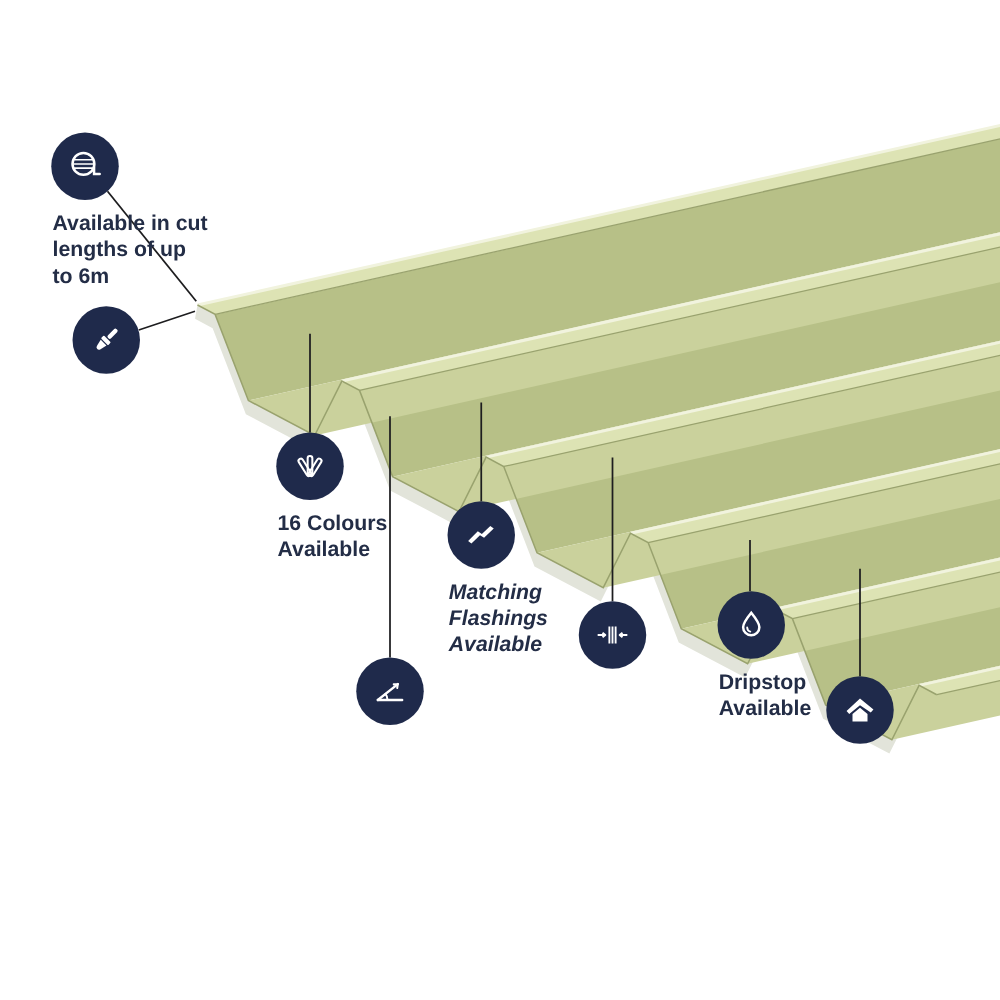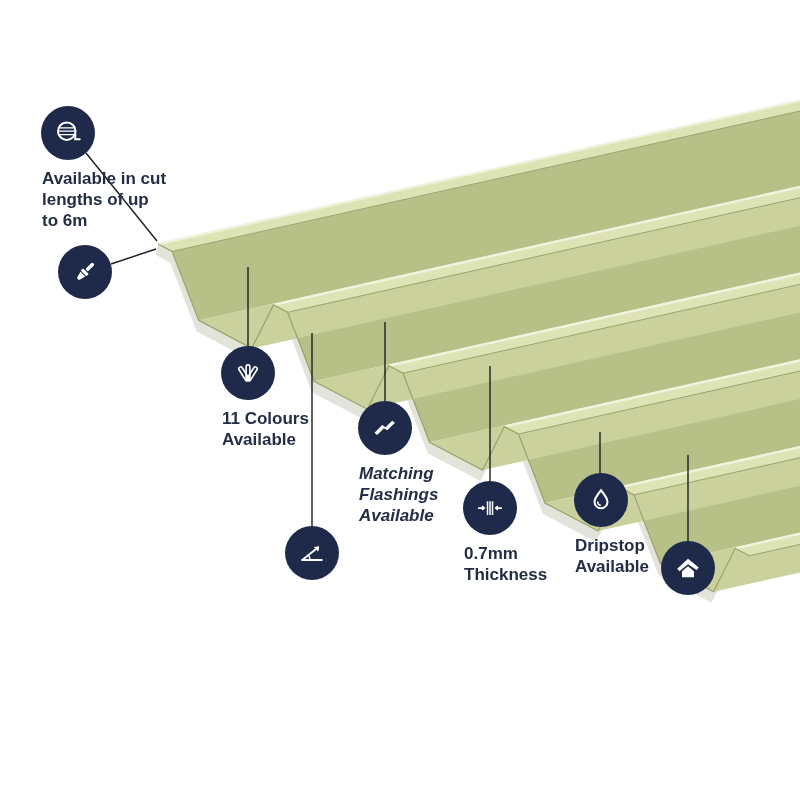--- a/index.html
+++ b/index.html
@@ -108,21 +108,21 @@
 <div class="callout" style="left:221px;top:346px;">
   <div class="badge">
     <svg viewBox="0 0 24 24" width="30" height="30">
       <g fill="none" stroke="#fff" stroke-width="1.3">
         <rect x="-1.5" y="-12.5" width="3" height="12.5" rx="1.4" transform="translate(12 18) rotate(-32)"></rect>
         <rect x="-1.5" y="-12.5" width="3" height="12.5" rx="1.4" transform="translate(12 18)"></rect>
         <rect x="-1.5" y="-12.5" width="3" height="12.5" rx="1.4" transform="translate(12 18) rotate(32)"></rect>
       </g>
     </svg>
   </div>
-  <div class="label">11 Colours
+  <div class="label">16 Colours
 Available</div>
 </div>
 
 <div class="callout" style="left:358px;top:401px;font-style:italic;">
   <div class="badge">
     <svg viewBox="0 0 24 24" width="30" height="30">
       <path d="M3.6 15.8l6.2-6.2 2.6 1.7 5.4-5.1 2.2 1.6-6.2 6-2.6-1.7-5.5 5.4z" fill="#fff"></path>
     </svg>
   </div>
   <div class="label">Matching
@@ -146,22 +146,20 @@
 <div class="callout" style="left:463px;top:481px;">
   <div class="badge">
     <svg viewBox="0 0 24 24" width="30" height="30">
       <g stroke="#fff" fill="none">
         <path d="M10 6.5v11M12 6.5v11M14 6.5v11" stroke-width="1.2"></path>
         <path d="M2.5 12h4.6M21.5 12h-4.6" stroke-width="1.4"></path>
         <path d="M5.6 10.6L7.4 12l-1.8 1.4M18.4 10.6L16.6 12l1.8 1.4" stroke-width="1.3" stroke-linejoin="round"></path>
       </g>
     </svg>
   </div>
-  <div class="label">0.7mm
-Thickness</div>
 </div>
 
 <div class="callout" style="left:574px;top:473px;">
   <div class="badge">
     <svg viewBox="0 0 24 24" width="30" height="30">
       <path d="M12 4.2c2.9 3.6 5.2 6.5 5.2 9.2a5.2 5.2 0 0 1-10.4 0c0-2.7 2.3-5.6 5.2-9.2z" fill="none" stroke="#fff" stroke-width="1.6"></path>
       <path d="M9.4 13.6a2.7 2.7 0 0 0 2 2.6" fill="none" stroke="#fff" stroke-width="1.2" stroke-linecap="round"></path>
     </svg>
   </div>
   <div class="label">Dripstop

